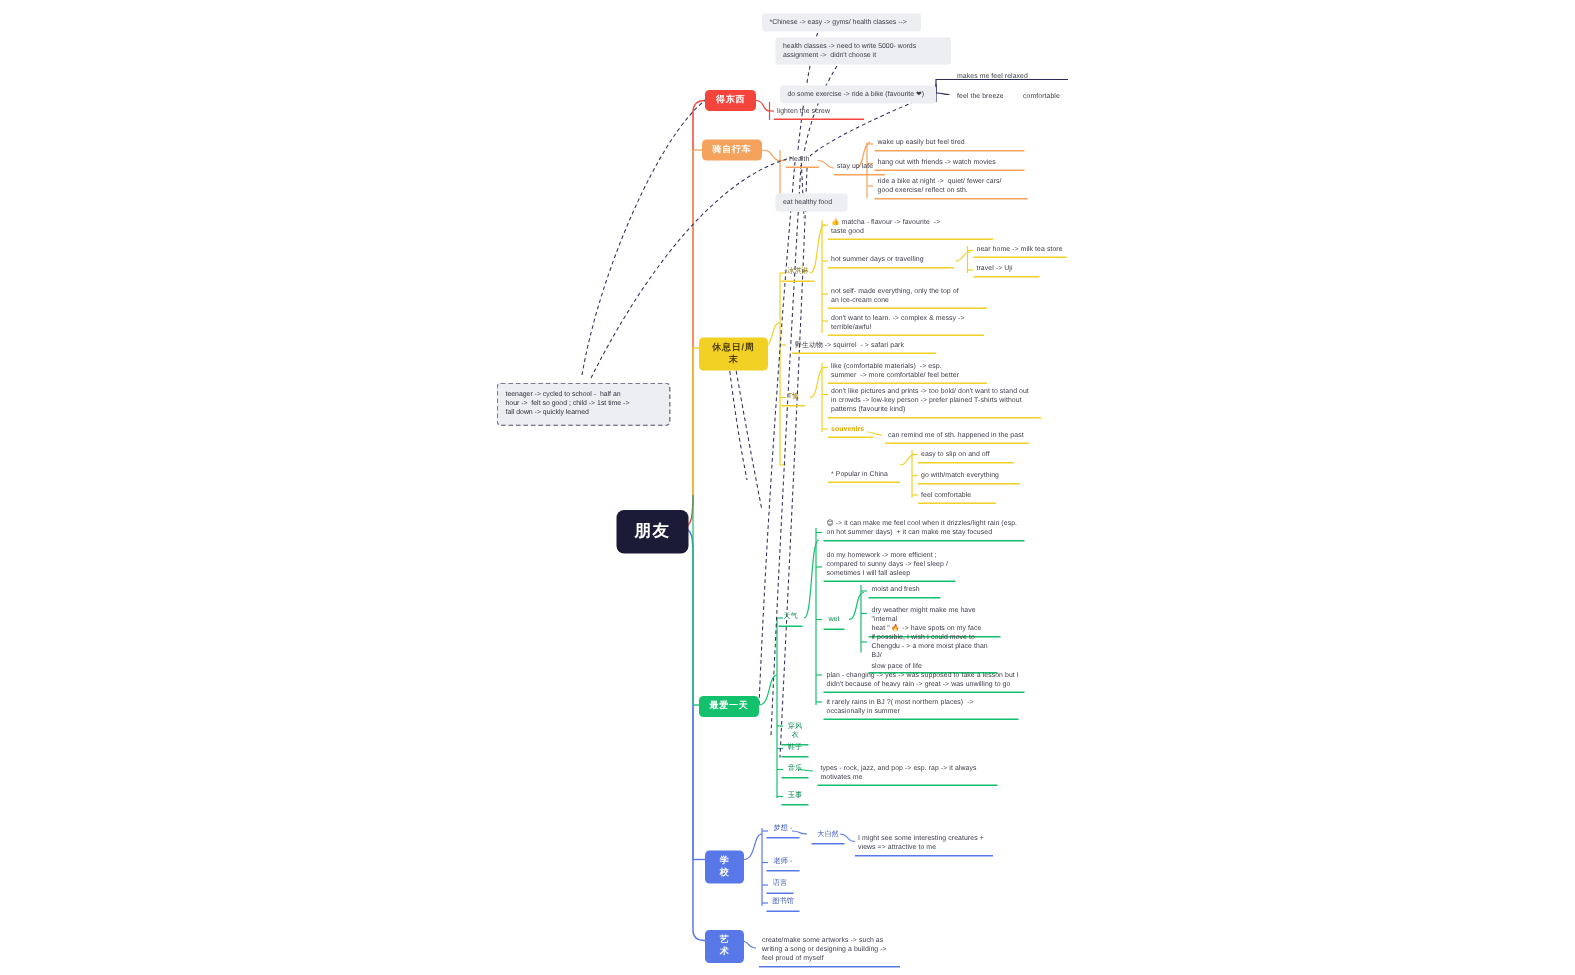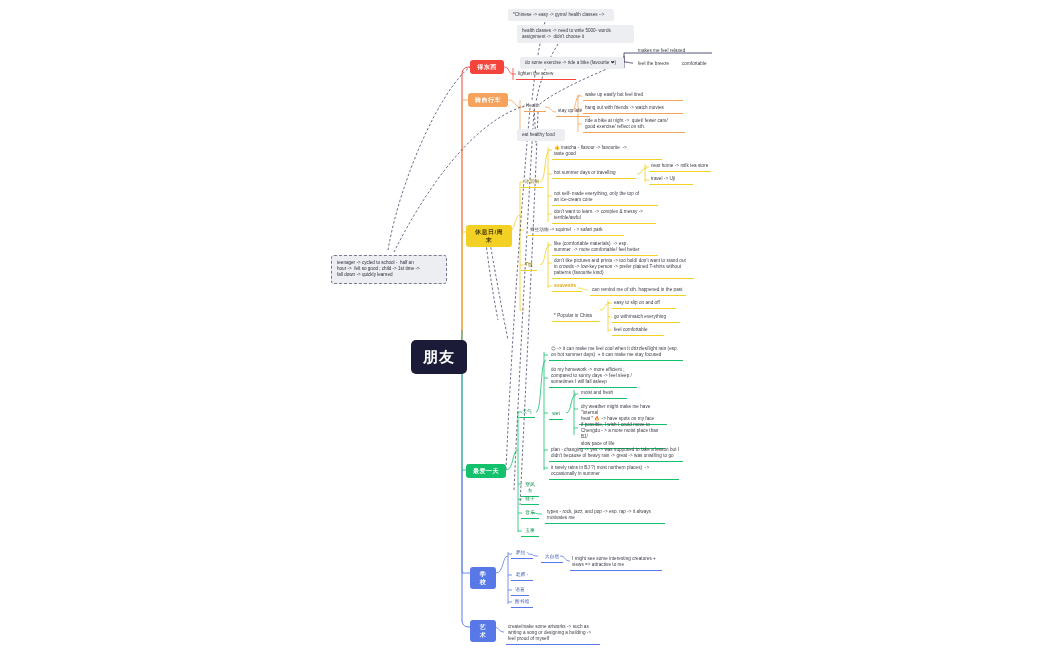--- a/index.html
+++ b/index.html
@@ -24,21 +24,21 @@
     position: absolute;
     white-space: pre-wrap;
     line-height: 1.35;
   }
   
   .root {
     background: #1b1b38;
     color: #ffffff;
     border-radius: 5px;
     padding: 7px 12px;
-    font-size: 15px;
+    font-size: 11px;
     font-weight: bold;
     letter-spacing: 1px;
   }
   
   .chip {
     color: #ffffff;
     border-radius: 3px;
     padding: 3px 7px;
     font-size: 6px;
     font-weight: bold;

